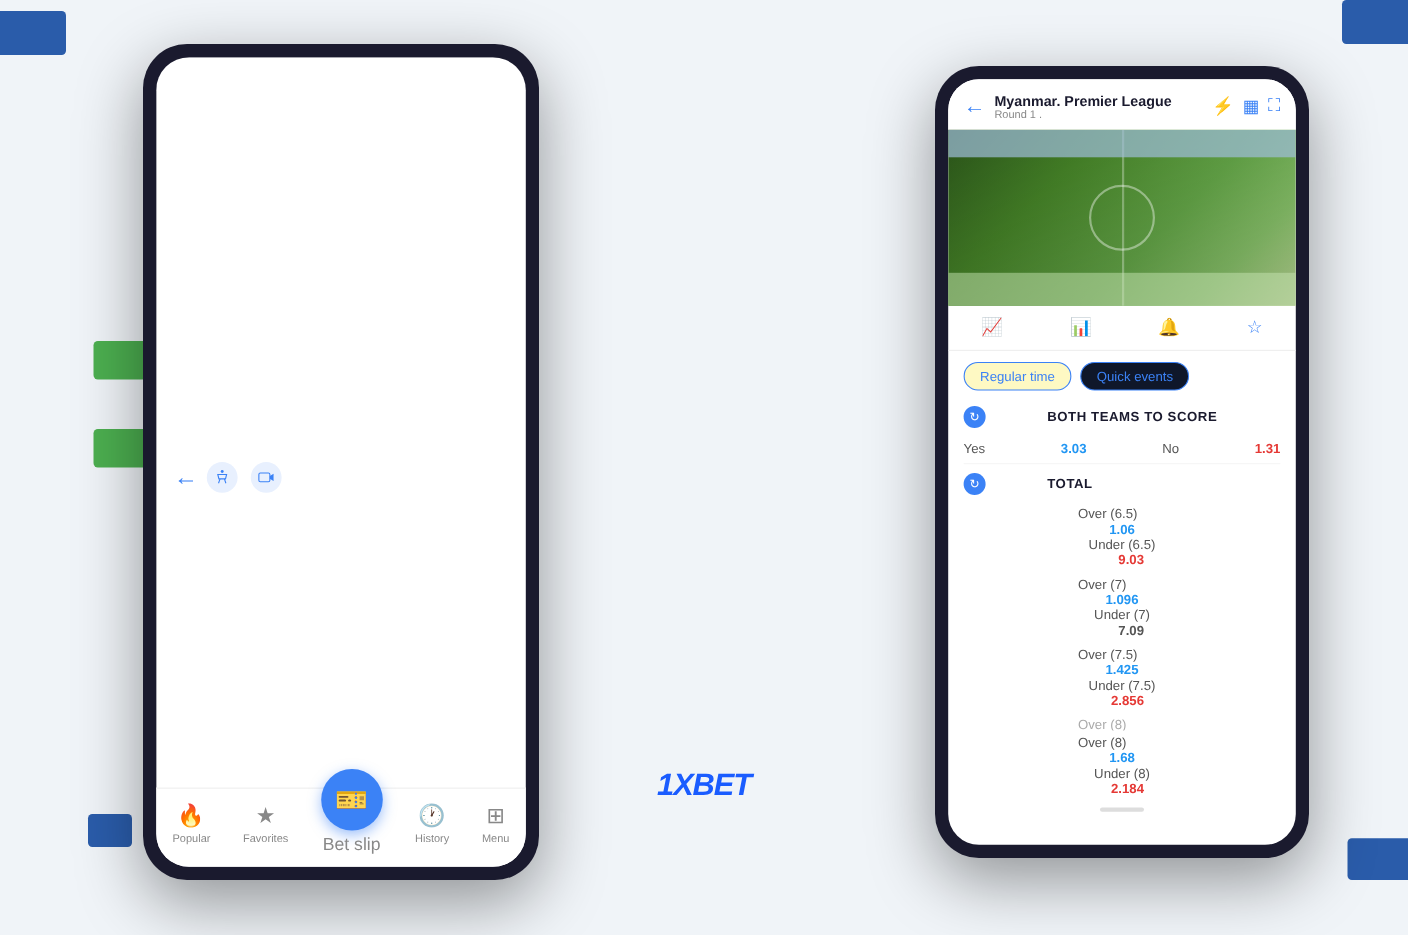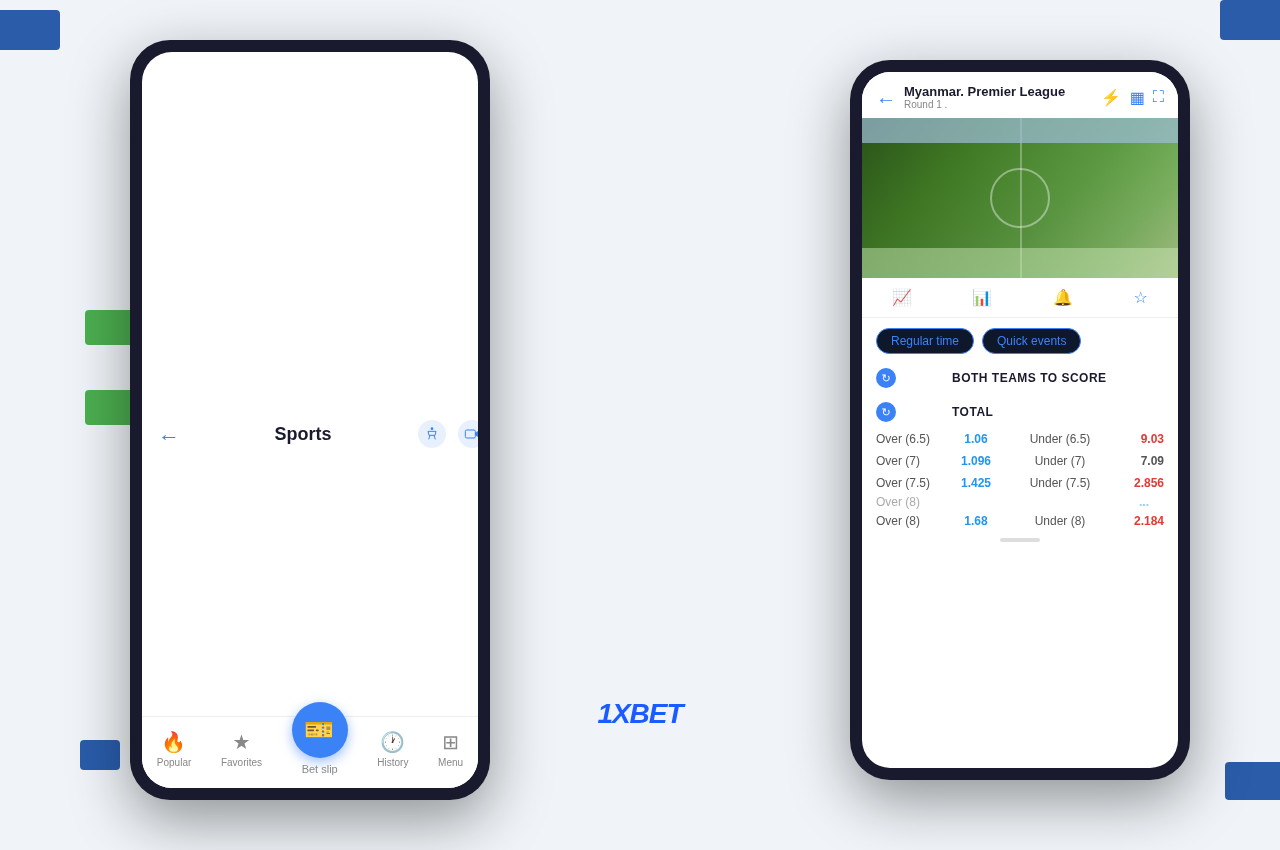--- a/index.html
+++ b/index.html
@@ -233,21 +233,21 @@
     .betting-tab {
       padding: 5px 14px;
       border-radius: 14px;
       font-size: 12px;
       cursor: pointer;
       border: 1.5px solid #3b82f6;
       color: #3b82f6;
       background: #0f172a;
     }
     .betting-tab.active {
-      background: #0f172a;
+      background: #fef9c3;
       border: 1.5px solid #3b82f6;
     }
 
     
     .betting-section {
       padding: 0 14px;
     }
     .section-header {
       display: flex;
       align-items: center;
@@ -300,20 +300,21 @@
       font-size: 12px;
       font-weight: 600;
       color: #e53935;
     }
 
     .total-row {
       display: flex;
       justify-content: space-between;
       padding: 4px 0;
       align-items: center;
+      flex-direction: column;
     }
     .total-label {
       font-size: 12px;
       color: #555;
       width: 80px;
     }
     .total-over-value {
       font-size: 12px;
       font-weight: 600;
       color: #2196F3;
@@ -363,21 +364,20 @@
 <div class="bg-shape bg-shape-8"></div>
 <div class="bg-shape bg-shape-9"></div>
 
 <div class="brand-logo">1XBET</div>
 
 <div class="phone phone-left">
   <div class="screen">
 
     <div class="phone-left header">
       <span class="header-back">←</span>
-      <span class="header-title">Sports</span>
       <div class="header-icons">
         <div class="header-icon">
           <svg width="16" height="16" viewBox="0 0 24 24" fill="#3b82f6">
             <circle cx="12" cy="4" r="2"></circle>
             <path d="M6 8h12l-1.5 6H7.5L6 8z" stroke="#3b82f6" fill="none" stroke-width="1.5"></path>
             <path d="M9 14l-2 6M15 14l2 6" stroke="#3b82f6" stroke-width="1.5" fill="none"></path>
           </svg>
         </div>
         <div class="header-icon">
           <svg width="16" height="16" viewBox="0 0 24 24" fill="#3b82f6">
@@ -392,21 +392,21 @@
       <div class="nav-item">
         <span class="nav-icon">🔥</span>
         <span>Popular</span>
       </div>
       <div class="nav-item">
         <span class="nav-icon">★</span>
         <span>Favorites</span>
       </div>
       <div class="nav-item bet-slip">
         <div class="bet-slip-btn">🎫</div>
-        <span style="font-size:11px; color:#888; margin-top:2px;text-align:center;">Bet slip</span>
+        <span style="font-size:16px; color:#888; margin-top:2px;text-align:center;">Bet slip</span>
       </div>
       <div class="nav-item">
         <span class="nav-icon">🕐</span>
         <span>History</span>
       </div>
       <div class="nav-item">
         <span class="nav-icon">⊞</span>
         <span>Menu</span>
       </div>
     </div>
@@ -448,20 +448,26 @@
     <div class="betting-tabs">
       <div class="betting-tab active">Regular time</div>
       <div class="betting-tab">Quick events</div>
     </div>
 
     <div class="betting-section">
       <div class="section-header">
         <div class="section-icon"></div>
         <span class="section-title">BOTH TEAMS TO SCORE</span>
       </div>
+      <div class="odds-row">
+        <span class="odds-label">Yes</span>
+        <span class="odds-value-yes">3.03</span>
+        <span class="odds-value-no-label">No</span>
+        <span class="odds-value-no">1.31</span>
+      </div>
     </div>
 
     <div class="betting-section">
       <div class="section-header">
         <div class="section-icon"></div>
         <span class="section-title">TOTAL</span>
       </div>
 
       <div class="total-row">
         <span class="total-label">Over (6.5)</span>

